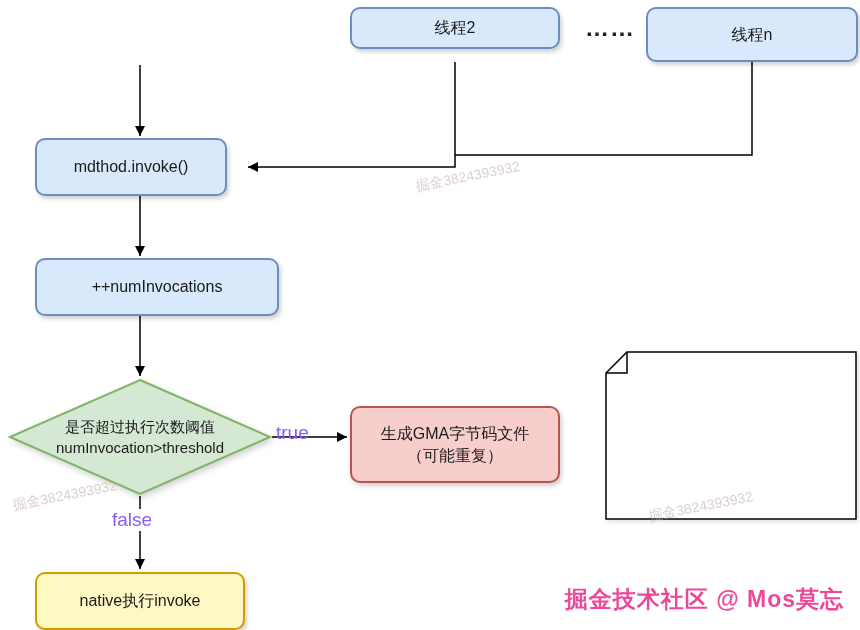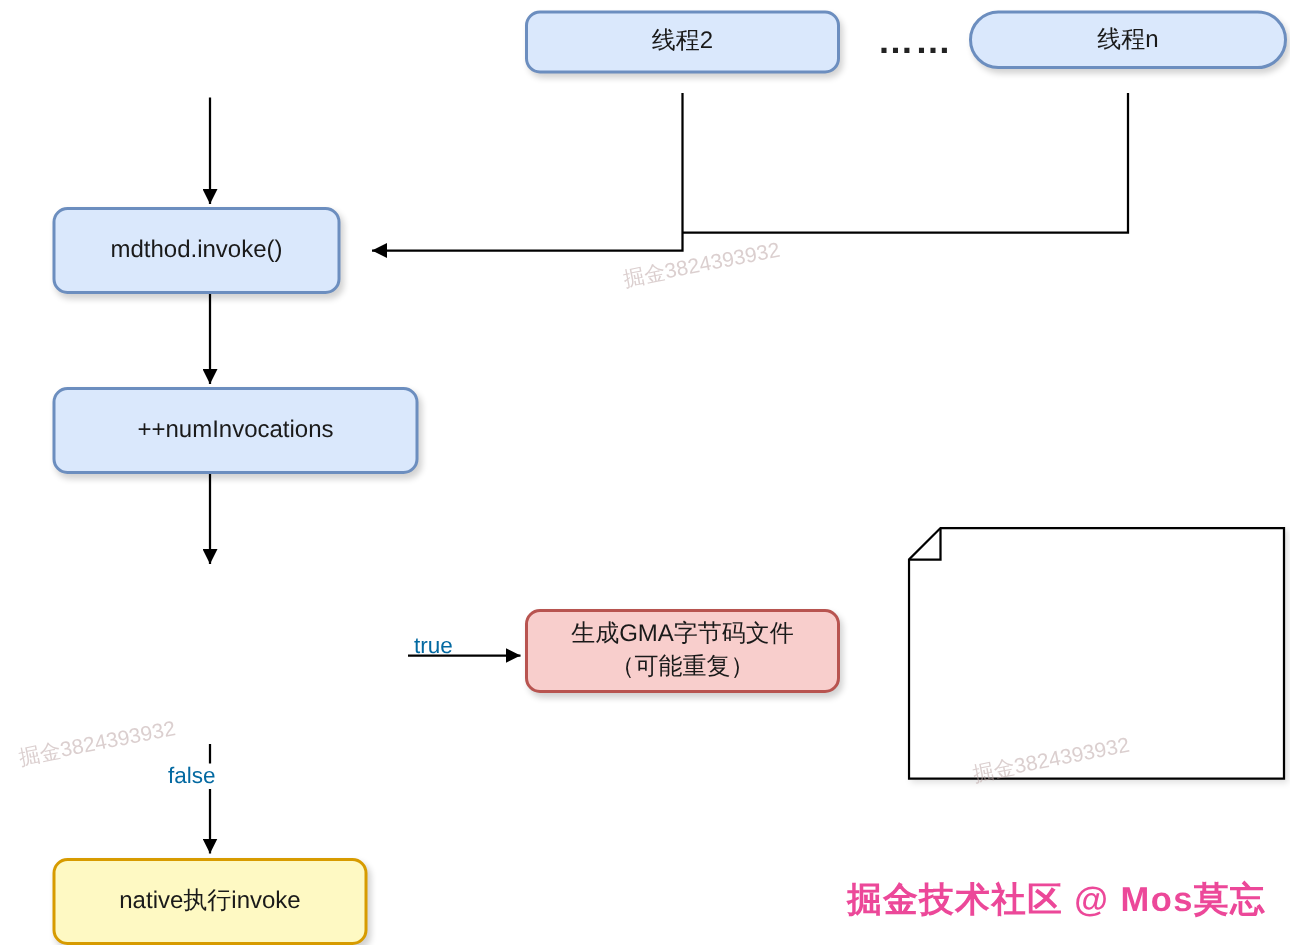--- a/index.html
+++ b/index.html
@@ -18,21 +18,21 @@
   .red{background:#f8cecc;border-color:#b85450;}
   .orange{background:#fef9c3;border-color:#d79b00;}
   .dots{position:absolute;left:578px;top:14px;width:64px;font-size:24px;font-weight:bold;
     letter-spacing:1px;color:#222;text-align:center;}
   .diamond{position:absolute;left:8px;top:378px;width:264px;height:118px;
     filter:drop-shadow(2px 3px 3px rgba(0,0,0,0.18));}
   .diamond svg{position:absolute;left:0;top:0;}
   .diamond-text{position:absolute;left:0;top:0;width:100%;height:100%;
     display:flex;flex-direction:column;align-items:center;justify-content:center;
     font-size:15px;line-height:21px;text-align:center;}
-  .edge-label{position:absolute;font-size:15px;color:#0369a1;}
+  .edge-label{position:absolute;font-size:19px;color:#8b5cf6;}
   .edge-label.false{left:112px;top:509px;width:56px;text-align:left;background:#ffffff;}
   .edge-label.true{left:276px;top:422px;}
   .note{position:absolute;left:605px;top:351px;width:253px;height:170px;
     filter:drop-shadow(2px 2px 2px rgba(0,0,0,0.12));}
   .note svg{position:absolute;left:0;top:0;}
   .note-text{position:absolute;left:9px;right:9px;top:11px;bottom:8px;
     font-size:15px;line-height:22px;text-align:center;color:#000;}
   .watermark{position:absolute;font-size:14px;color:rgba(190,168,168,0.55);
     transform:rotate(-11deg);white-space:nowrap;}
   .wm1{left:415px;top:168px;}
@@ -61,37 +61,46 @@
     <path d="M140,496 V569" fill="none" stroke="#000" stroke-width="1.5" marker-end="url(#arr)"></path>
   </svg>
 
 
   <div class="node blue" style="left:350px;top:7px;width:210px;height:42px;">
     <span>线程2</span>
   </div>
 
   <div class="dots">……</div>
 
-  <div class="node blue" style="left:646px;top:7px;width:212px;height:39px;border-radius:21px;">
+  <div class="node blue" style="left:646px;top:7px;width:212px;height:55px;">
     <span>线程n</span>
   </div>
 
   <div class="node blue" style="left:35px;top:138px;width:192px;height:58px;">
     <span>mdthod.invoke()</span>
   </div>
 
   <div class="node blue" style="left:35px;top:258px;width:244px;height:58px;">
     <span>++numInvocations</span>
   </div>
 
+  <div class="diamond">
+    <svg width="264" height="118" viewBox="0 0 264 118">
+      <polygon points="132,2 262,59 132,116 2,59" fill="#d5e8d4" stroke="#82b366" stroke-width="2"></polygon>
+    </svg>
+    <div class="diamond-text">
+      <span>是否超过执行次数阈值</span>
+      <span>numInvocation&gt;threshold</span>
+    </div>
+  </div>
 
   <div class="edge-label true">true</div>
   <div class="edge-label false">false</div>
 
-  <div class="node red" style="left:350px;top:406px;width:210px;height:56px;">
+  <div class="node red" style="left:350px;top:406px;width:210px;height:77px;">
     <span>生成GMA字节码文件</span>
     <span>（可能重复）</span>
   </div>
 
   <div class="node orange" style="left:35px;top:572px;width:210px;height:58px;">
     <span>native执行invoke</span>
   </div>
 
   <div class="note">
     <svg width="253" height="170" viewBox="0 0 253 170">

